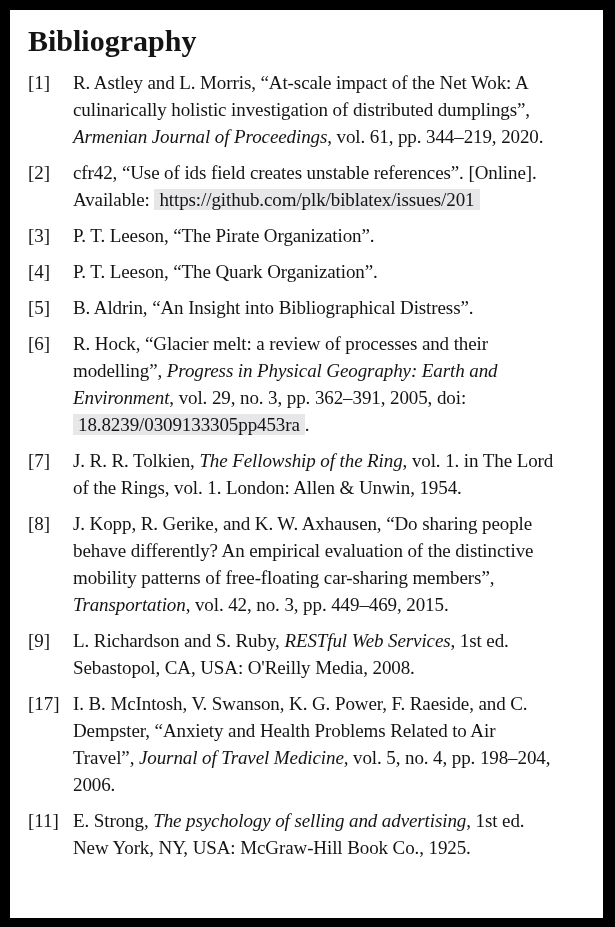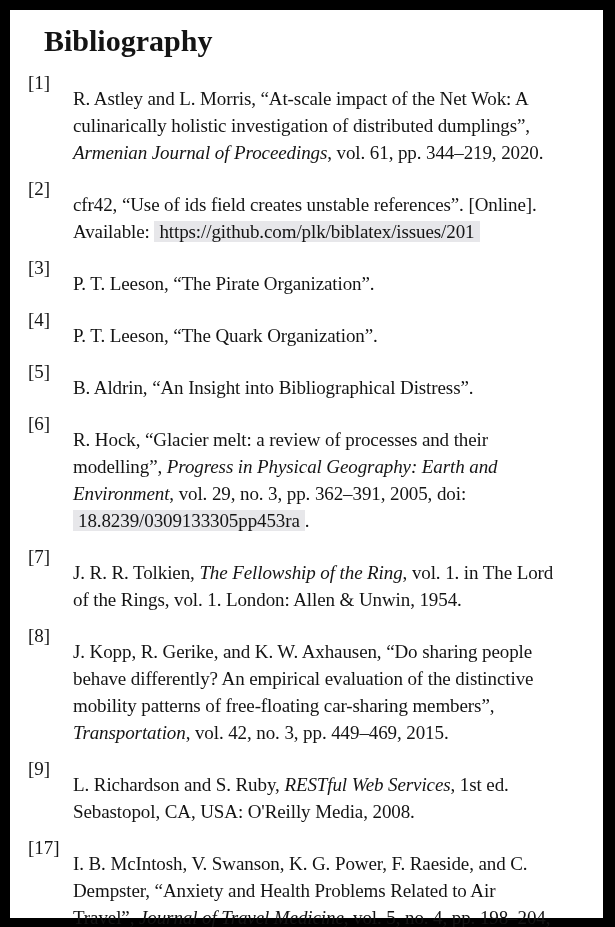--- a/index.html
+++ b/index.html
@@ -19,39 +19,38 @@
     height: 908px;
     background: #ffffff;
     box-sizing: border-box;
     padding: 15px 18px 0 18px;
     color: #141414;
   }
   .heading {
     font-size: 30px;
     line-height: 32px;
     font-weight: 700;
-    margin: 0 0 12px 16px;
+    margin: 0 0 12px 0;
   }
   .entries { display: block; }
   .entry {
     display: flex;
     align-items: flex-start;
     margin-bottom: 9px;
     font-size: 19px;
     line-height: 27px;
   }
   .entry-label {
     flex: 0 0 45px;
     white-space: pre;
   }
   .entry-text {
     flex: 1 1 auto;
     white-space: pre;
     letter-spacing: -0.1px;
-    margin-top: 16px;
   }
   .seg-italic { font-style: italic; text-align: center; }
   .seg-link {
     background: var(--hl, #e7e7ea);
     padding: 0 5px;
   }
 </style>
 </head>
 <body style="background: rgb(0, 0, 0);">
 
@@ -105,14 +104,19 @@
         <div class="entry-text"><span>L. Richardson and S. Ruby, </span><span class="seg-italic">RESTful Web Services</span><span>, 1st ed.
 Sebastopol, CA, USA: O'Reilly Media, 2008.</span></div>
       </div>
       <div class="entry">
         <span class="entry-label">[17]</span>
         <div class="entry-text"><span>I. B. McIntosh, V. Swanson, K. G. Power, F. Raeside, and C.
 Dempster, “Anxiety and Health Problems Related to Air
 Travel”, </span><span class="seg-italic">Journal of Travel Medicine</span><span>, vol. 5, no. 4, pp. 198–204,
 2006.</span></div>
       </div>
+      <div class="entry">
+        <span class="entry-label">[11]</span>
+        <div class="entry-text"><span>E. Strong, </span><span class="seg-italic">The psychology of selling and advertising</span><span>, 1st ed.
+New York, NY, USA: McGraw-Hill Book Co., 1925.</span></div>
+      </div>
     </div>
 </div>
 
 </body></html>

